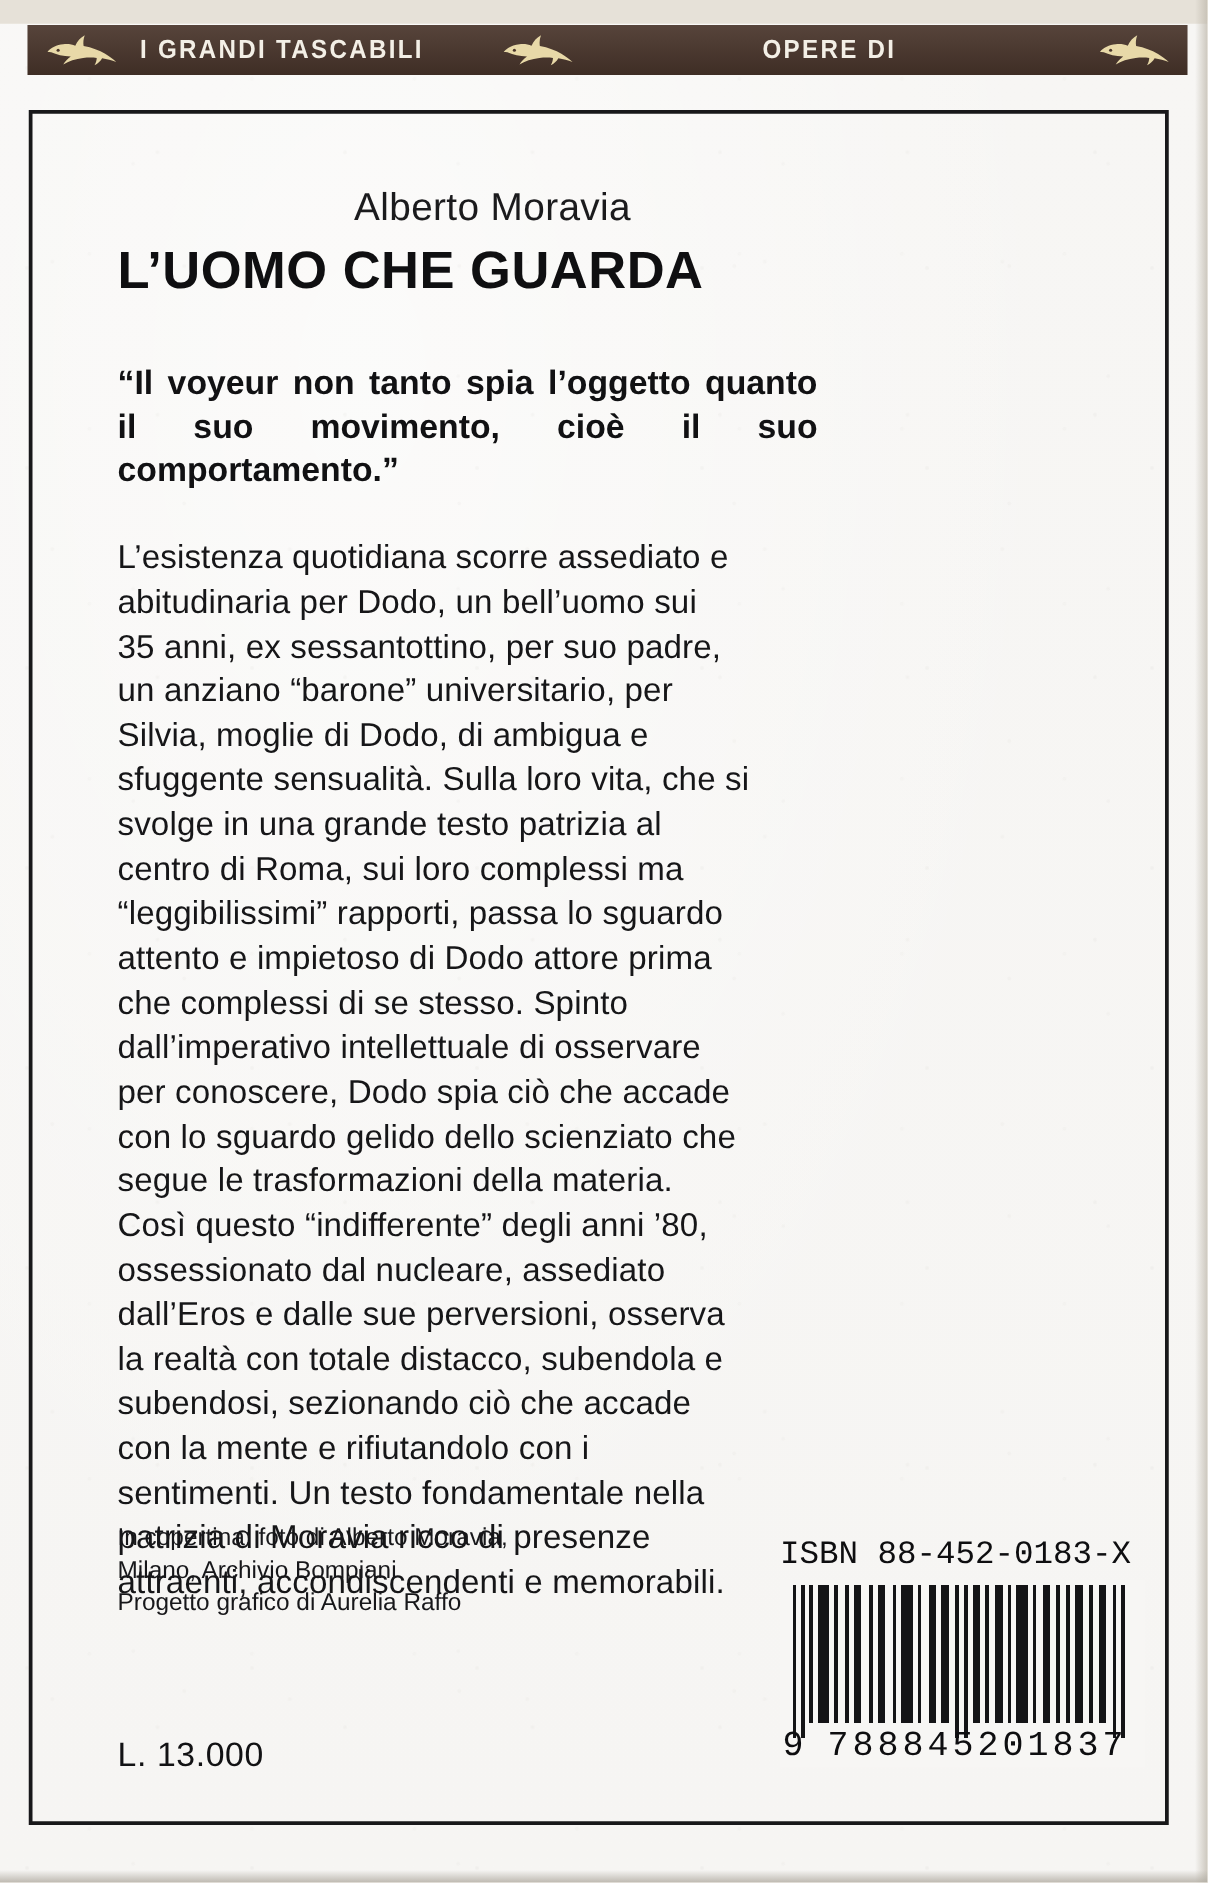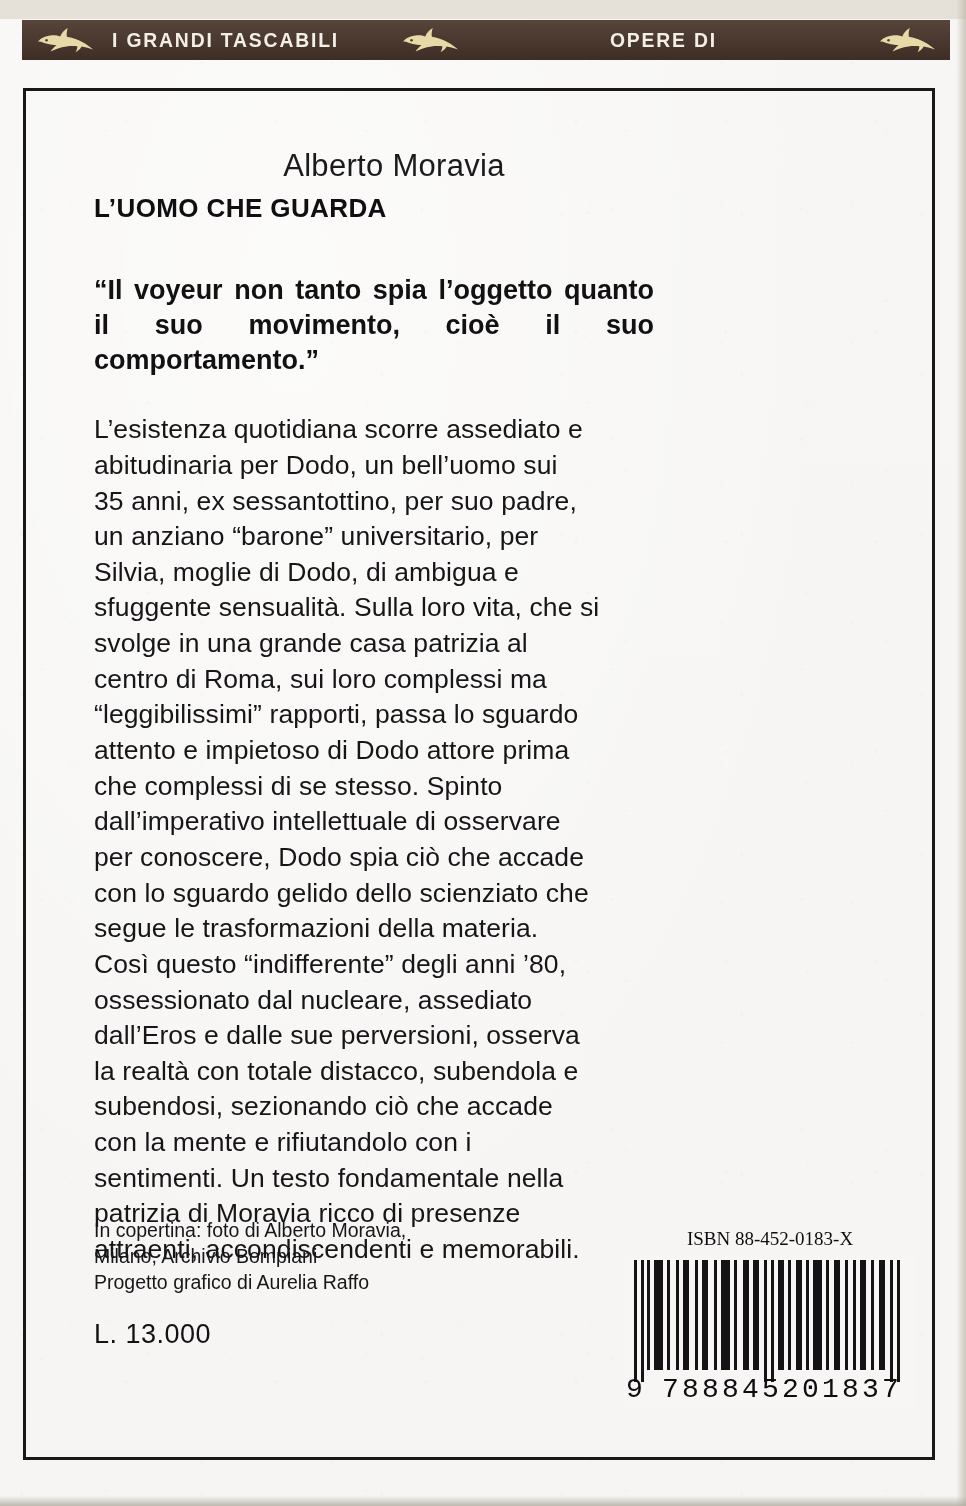--- a/index.html
+++ b/index.html
@@ -115,21 +115,21 @@
   .author {
     font-size: 31px;
     font-weight: 400;
     color: #1b1b1d;
     letter-spacing: 0.3px;
     line-height: 1.0;
     margin: 0 0 14px 0;
     text-align: center;
   }
   .title {
-    font-size: 26px;
+    font-size: 42px;
     font-weight: bold;
     color: #0f0f11;
     letter-spacing: 0.4px;
     line-height: 1.0;
     margin: 0;
   }
 
   .pullquote {
     margin: 52px 0 0 0;
     width: 560px;
@@ -162,39 +162,38 @@
     font-size: 19.5px;
     line-height: 1.33;
     color: #17171a;
   }
   .credits span { display: block; }
 
   
   .price {
     position: absolute;
     left: 94px;
-    top: 1319px;
+    top: 1389px;
     font-size: 27px;
     font-weight: 400;
     color: #121214;
     letter-spacing: 0.5px;
   }
 
   
   .isbn-block {
     position: absolute;
     left: 624px;
     top: 1228px;
     width: 292px;
   }
   .isbn-text {
-    font-family: Liberation Serif, serif;
-    font-size: 19px;
+    font-family: Liberation Mono, monospace;
+    font-size: 26px;
     color: #0e0e10;
-    text-align: center;
     letter-spacing: 0px;
     white-space: nowrap;
     margin-bottom: 6px;
   }
   .barcode-wrap {
     position: relative;
     width: 292px;
     height: 150px;
   }
   .barcode-wrap svg { display: block; width: 292px; height: 150px; }
@@ -291,21 +290,21 @@
       <span>“Il voyeur non tanto spia l’oggetto quanto il suo movimento, cioè il suo comportamento.”</span>
     </div>
 
     <div class="blurb">
       <span>L’esistenza quotidiana scorre assediato e</span>
       <span>abitudinaria per Dodo, un bell’uomo sui</span>
       <span>35 anni, ex sessantottino, per suo padre,</span>
       <span>un anziano “barone” universitario, per</span>
       <span>Silvia, moglie di Dodo, di ambigua e</span>
       <span>sfuggente sensualità. Sulla loro vita, che si</span>
-      <span>svolge in una grande casa patrizia al</span>
+      <span>svolge in una grande testo patrizia al</span>
       <span>centro di Roma, sui loro complessi ma</span>
       <span>“leggibilissimi” rapporti, passa lo sguardo</span>
       <span>attento e impietoso di Dodo attore prima</span>
       <span>che complessi di se stesso. Spinto</span>
       <span>dall’imperativo intellettuale di osservare</span>
       <span>per conoscere, Dodo spia ciò che accade</span>
       <span>con lo sguardo gelido dello scienziato che</span>
       <span>segue le trasformazioni della materia.</span>
       <span>Così questo “indifferente” degli anni ’80,</span>
       <span>ossessionato dal nucleare, assediato</span>

